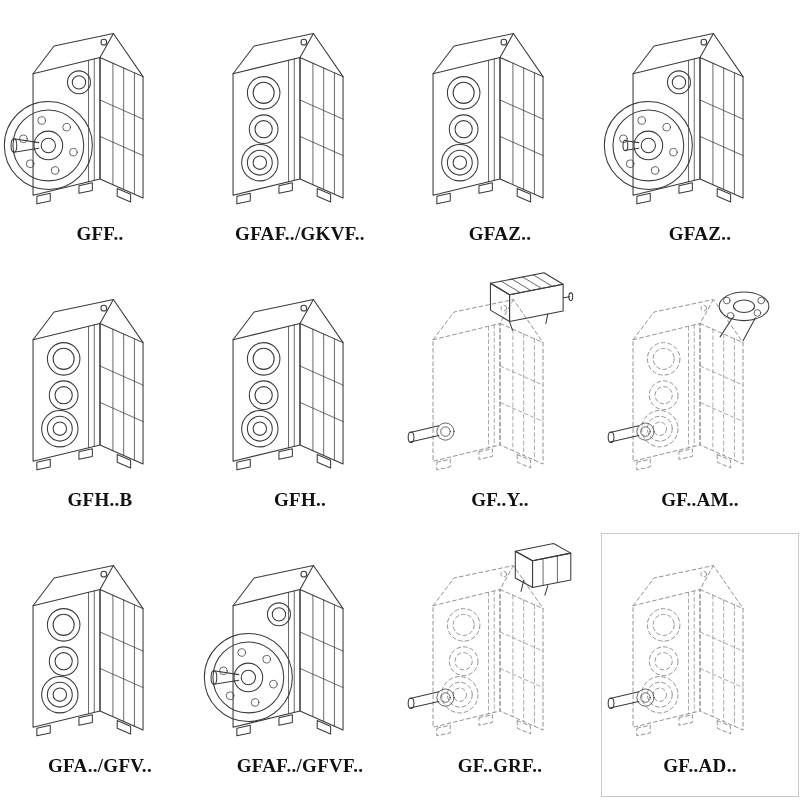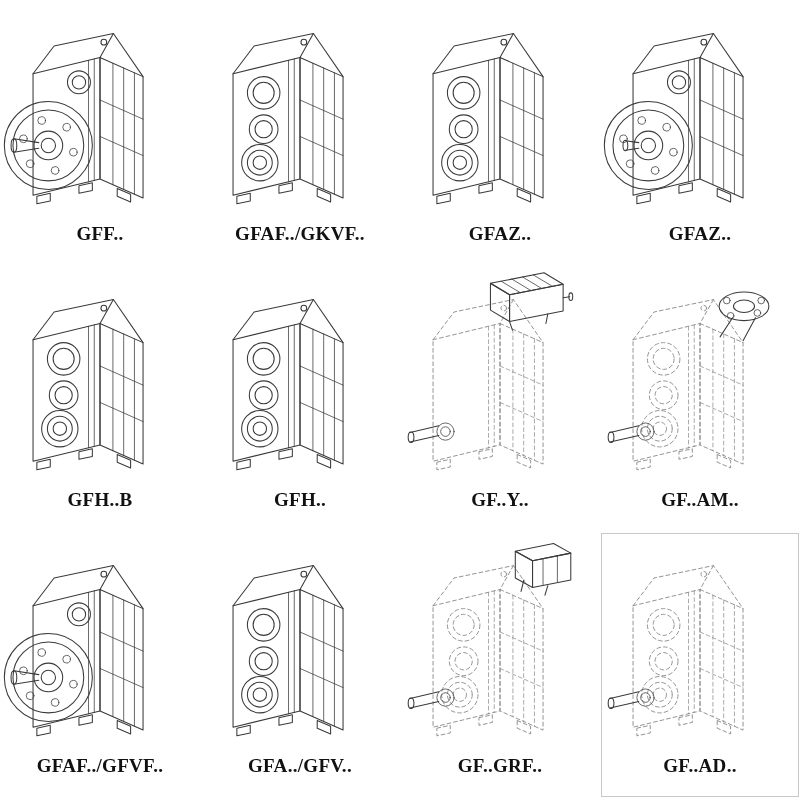--- a/index.html
+++ b/index.html
@@ -318,68 +318,68 @@
           <line class="ln thin" x1="113.5" y1="64" x2="113.5" y2="191"></line>
           <line class="ln thin" x1="124.75" y1="69" x2="124.75" y2="196"></line>
           <line class="ln thin" x1="136" y1="74" x2="136" y2="201"></line>
           <line class="ln thin" x1="100" y1="102.44999999999999" x2="145" y2="122.44999999999999"></line>
           <line class="ln thin" x1="100" y1="140.55" x2="145" y2="160.55"></line>
           <line class="ln thin" x1="88" y1="61" x2="88" y2="188"></line>
           <line class="ln thin" x1="94" y1="59.5" x2="94" y2="186.5"></line>
           <path class="ln" d="M 34,203 L 48,200 L 48,208 L 34,211 Z"></path>
           <path class="ln" d="M 78,192 L 92,189 L 92,197 L 78,200 Z"></path>
           <path class="ln" d="M 118,195 L 132,201 L 132,209 L 118,203 Z"></path>
+          <circle class="ln" cx="62" cy="95" r="17"></circle>
+          <circle class="ln" cx="62" cy="95" r="11"></circle>
+          <circle class="ln" cx="62" cy="133" r="15"></circle>
+          <circle class="ln" cx="62" cy="133" r="9"></circle>
+          <circle class="ln" cx="58" cy="168" r="19"></circle>
+          <circle class="ln" cx="58" cy="168" r="13"></circle>
+          <circle class="ln" cx="58" cy="168" r="7"></circle>
+        </svg>
+      </figure>
+    <figcaption class="caption">GFA../GFV..</figcaption>
+  </section>
+
+  <section class="cell">
+    <figure class="drawing">
+        <svg viewBox="0 0 200 230" xmlns="http://www.w3.org/2000/svg">
+          <path class="ln" d="M 30,75 L 100,58 L 100,185 L 30,202 Z"></path>
+          <path class="ln" d="M 100,58 L 145,78 L 145,205 L 100,185 Z"></path>
+          <path class="ln" d="M 30,75 L 52,46 L 114,33 L 145,78"></path>
+          <path class="ln" d="M 114,33 L 100,58"></path>
+          <circle class="ln" cx="104" cy="42" r="3"></circle>
+          <line class="ln thin" x1="113.5" y1="64" x2="113.5" y2="191"></line>
+          <line class="ln thin" x1="124.75" y1="69" x2="124.75" y2="196"></line>
+          <line class="ln thin" x1="136" y1="74" x2="136" y2="201"></line>
+          <line class="ln thin" x1="100" y1="102.44999999999999" x2="145" y2="122.44999999999999"></line>
+          <line class="ln thin" x1="100" y1="140.55" x2="145" y2="160.55"></line>
+          <line class="ln thin" x1="88" y1="61" x2="88" y2="188"></line>
+          <line class="ln thin" x1="94" y1="59.5" x2="94" y2="186.5"></line>
+          <path class="ln" d="M 34,203 L 48,200 L 48,208 L 34,211 Z"></path>
+          <path class="ln" d="M 78,192 L 92,189 L 92,197 L 78,200 Z"></path>
+          <path class="ln" d="M 118,195 L 132,201 L 132,209 L 118,203 Z"></path>
           <circle class="ln" cx="46" cy="150" r="46"></circle>
           <circle class="ln" cx="46" cy="150" r="37"></circle>
           <circle class="ln" cx="46" cy="150" r="15"></circle>
           <circle class="ln" cx="46" cy="150" r="7.5"></circle>
           <circle class="ln thin" cx="72.1" cy="157.0" r="4"></circle>
           <circle class="ln thin" cx="53.0" cy="176.1" r="4"></circle>
           <circle class="ln thin" cx="26.9" cy="169.1" r="4"></circle>
           <circle class="ln thin" cx="19.9" cy="143.0" r="4"></circle>
           <circle class="ln thin" cx="39.0" cy="123.9" r="4"></circle>
           <circle class="ln thin" cx="65.1" cy="130.9" r="4"></circle>
           <circle class="ln" cx="78" cy="84" r="12"></circle>
           <circle class="ln" cx="78" cy="84" r="7"></circle>
           <line class="ln" x1="10" y1="143" x2="36" y2="147"></line>
           <line class="ln" x1="10" y1="157" x2="36" y2="153"></line>
           <ellipse class="ln" cx="10" cy="150" rx="3" ry="7"></ellipse>
         </svg>
       </figure>
     <figcaption class="caption">GFAF../GFVF..</figcaption>
-  </section>
-
-  <section class="cell">
-    <figure class="drawing">
-        <svg viewBox="0 0 200 230" xmlns="http://www.w3.org/2000/svg">
-          <path class="ln" d="M 30,75 L 100,58 L 100,185 L 30,202 Z"></path>
-          <path class="ln" d="M 100,58 L 145,78 L 145,205 L 100,185 Z"></path>
-          <path class="ln" d="M 30,75 L 52,46 L 114,33 L 145,78"></path>
-          <path class="ln" d="M 114,33 L 100,58"></path>
-          <circle class="ln" cx="104" cy="42" r="3"></circle>
-          <line class="ln thin" x1="113.5" y1="64" x2="113.5" y2="191"></line>
-          <line class="ln thin" x1="124.75" y1="69" x2="124.75" y2="196"></line>
-          <line class="ln thin" x1="136" y1="74" x2="136" y2="201"></line>
-          <line class="ln thin" x1="100" y1="102.44999999999999" x2="145" y2="122.44999999999999"></line>
-          <line class="ln thin" x1="100" y1="140.55" x2="145" y2="160.55"></line>
-          <line class="ln thin" x1="88" y1="61" x2="88" y2="188"></line>
-          <line class="ln thin" x1="94" y1="59.5" x2="94" y2="186.5"></line>
-          <path class="ln" d="M 34,203 L 48,200 L 48,208 L 34,211 Z"></path>
-          <path class="ln" d="M 78,192 L 92,189 L 92,197 L 78,200 Z"></path>
-          <path class="ln" d="M 118,195 L 132,201 L 132,209 L 118,203 Z"></path>
-          <circle class="ln" cx="62" cy="95" r="17"></circle>
-          <circle class="ln" cx="62" cy="95" r="11"></circle>
-          <circle class="ln" cx="62" cy="133" r="15"></circle>
-          <circle class="ln" cx="62" cy="133" r="9"></circle>
-          <circle class="ln" cx="58" cy="168" r="19"></circle>
-          <circle class="ln" cx="58" cy="168" r="13"></circle>
-          <circle class="ln" cx="58" cy="168" r="7"></circle>
-        </svg>
-      </figure>
-    <figcaption class="caption">GFA../GFV..</figcaption>
   </section>
 
   <section class="cell">
     <figure class="drawing">
         <svg viewBox="0 0 200 230" xmlns="http://www.w3.org/2000/svg">
           <path class="ln dash" d="M 30,75 L 100,58 L 100,185 L 30,202 Z"></path>
           <path class="ln dash" d="M 100,58 L 145,78 L 145,205 L 100,185 Z"></path>
           <path class="ln dash" d="M 30,75 L 52,46 L 114,33 L 145,78"></path>
           <path class="ln dash" d="M 114,33 L 100,58"></path>
           <circle class="ln dash" cx="104" cy="42" r="3"></circle>

